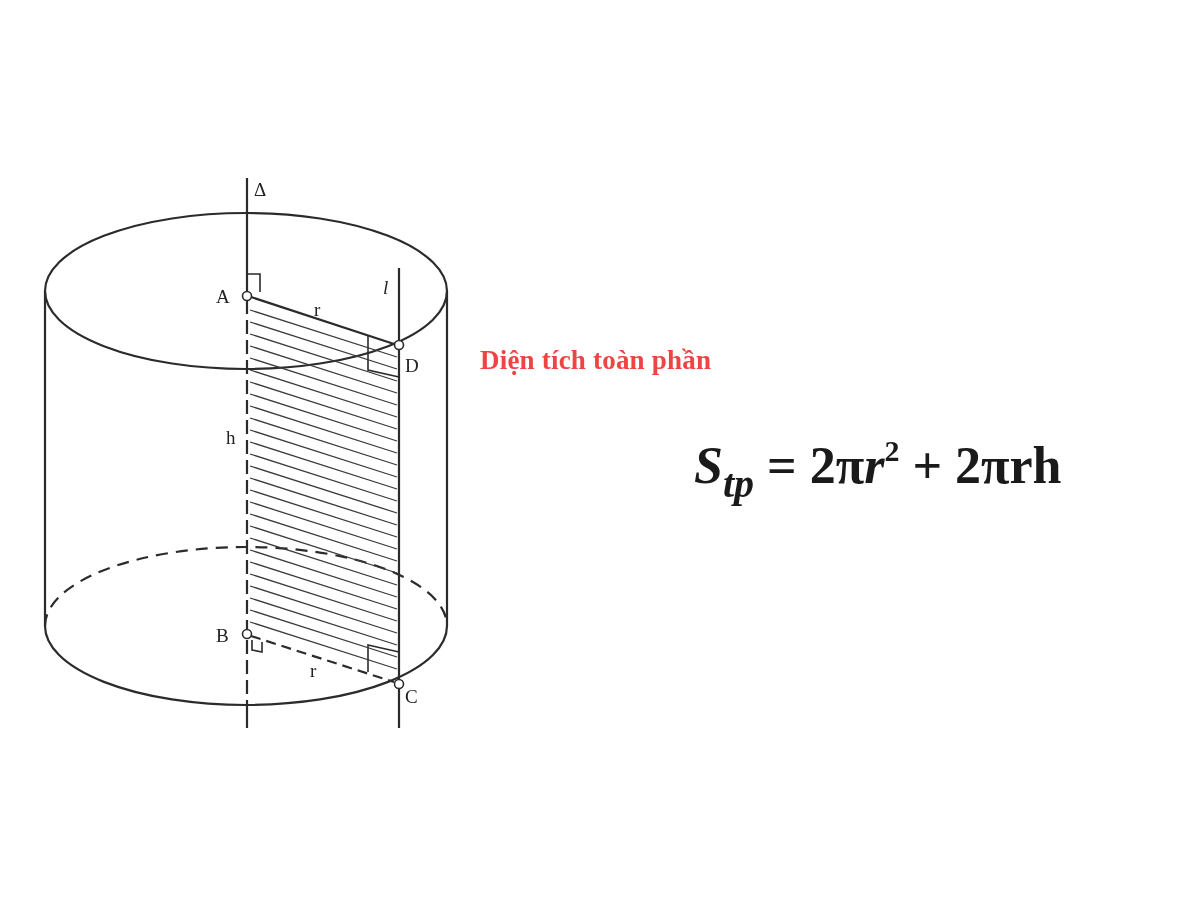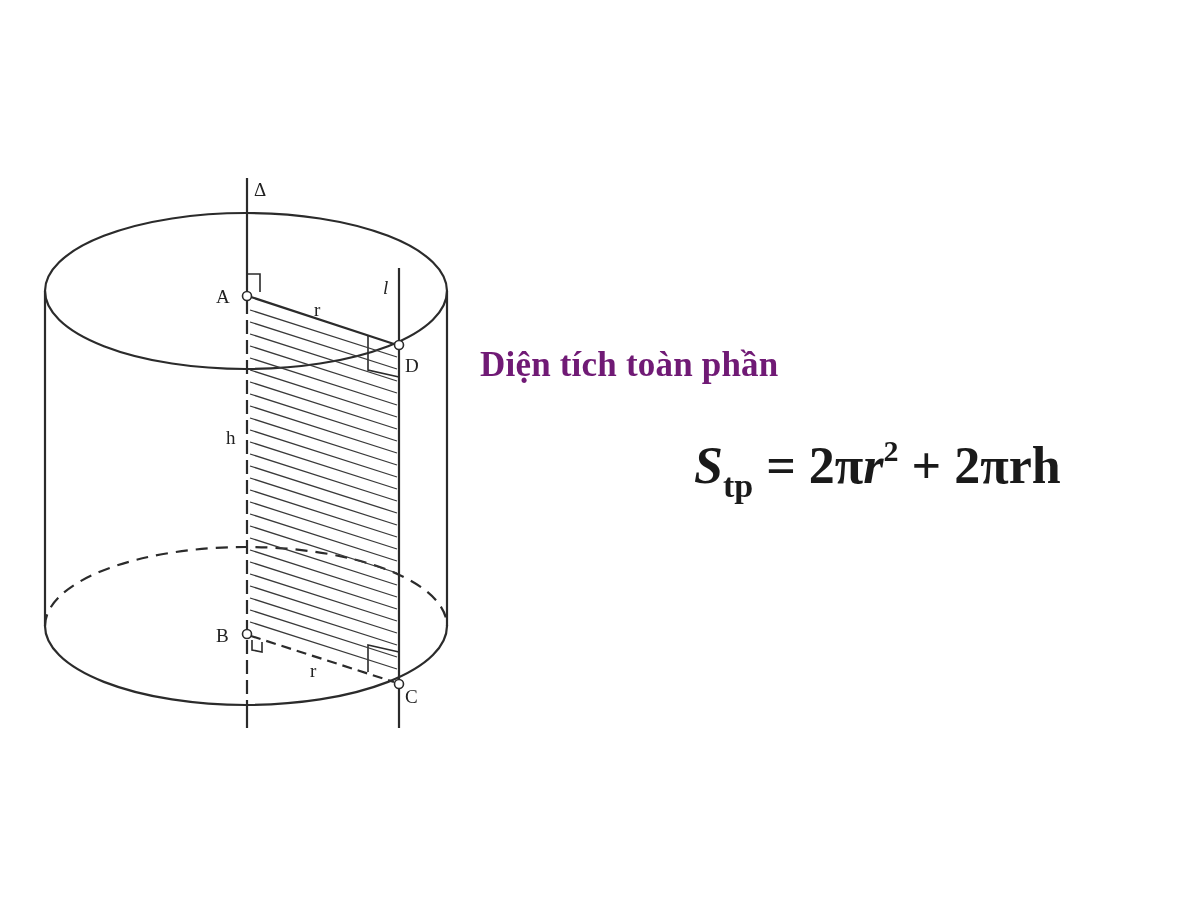--- a/index.html
+++ b/index.html
@@ -2,30 +2,30 @@
 <html><head>
   <meta charset="utf-8">
   <style>
     html, body { margin: 0; padding: 0; background: #ffffff; }
     body { width: 1200px; height: 900px; position: relative; overflow: hidden; font-family: "Liberation Serif", "DejaVu Serif", serif; }
     #diagram { position: absolute; left: 0; top: 0; width: 1200px; height: 900px; }
     .lbl { font-family: "Liberation Serif", serif; font-size: 19px; fill: #222; }
     .lbl-it { font-style: italic; }
     #caption {
       position: absolute; left: 480px; top: 345px;
-      font-family: "Liberation Serif", serif; font-weight: bold; font-size: 35px; color: #701a75;
+      font-family: "Liberation Serif", serif; font-weight: bold; font-size: 27px; color: #ef4444;
       white-space: nowrap; letter-spacing: 0.2px;
     }
     #formula {
       position: absolute; left: 694px; top: 436px;
       font-family: "Liberation Serif", serif; font-weight: bold; font-size: 52px; color: #1a1a1a;
       white-space: nowrap;
     }
     #formula .it { font-style: italic; }
-    #formula sub { font-size: 34px; vertical-align: -14px; }
+    #formula sub { font-size: 40px; font-style: italic; vertical-align: -14px; }
     #formula sup { font-size: 30px; vertical-align: 22px; line-height: 0; }
   </style>
 </head>
 <body>
 
 <svg id="diagram" viewBox="0 0 1200 900" xmlns="http://www.w3.org/2000/svg">
   <g fill="none" stroke="#2b2b2b" stroke-width="2.2">
 
     <ellipse cx="246" cy="291" rx="201" ry="78"></ellipse>
 

